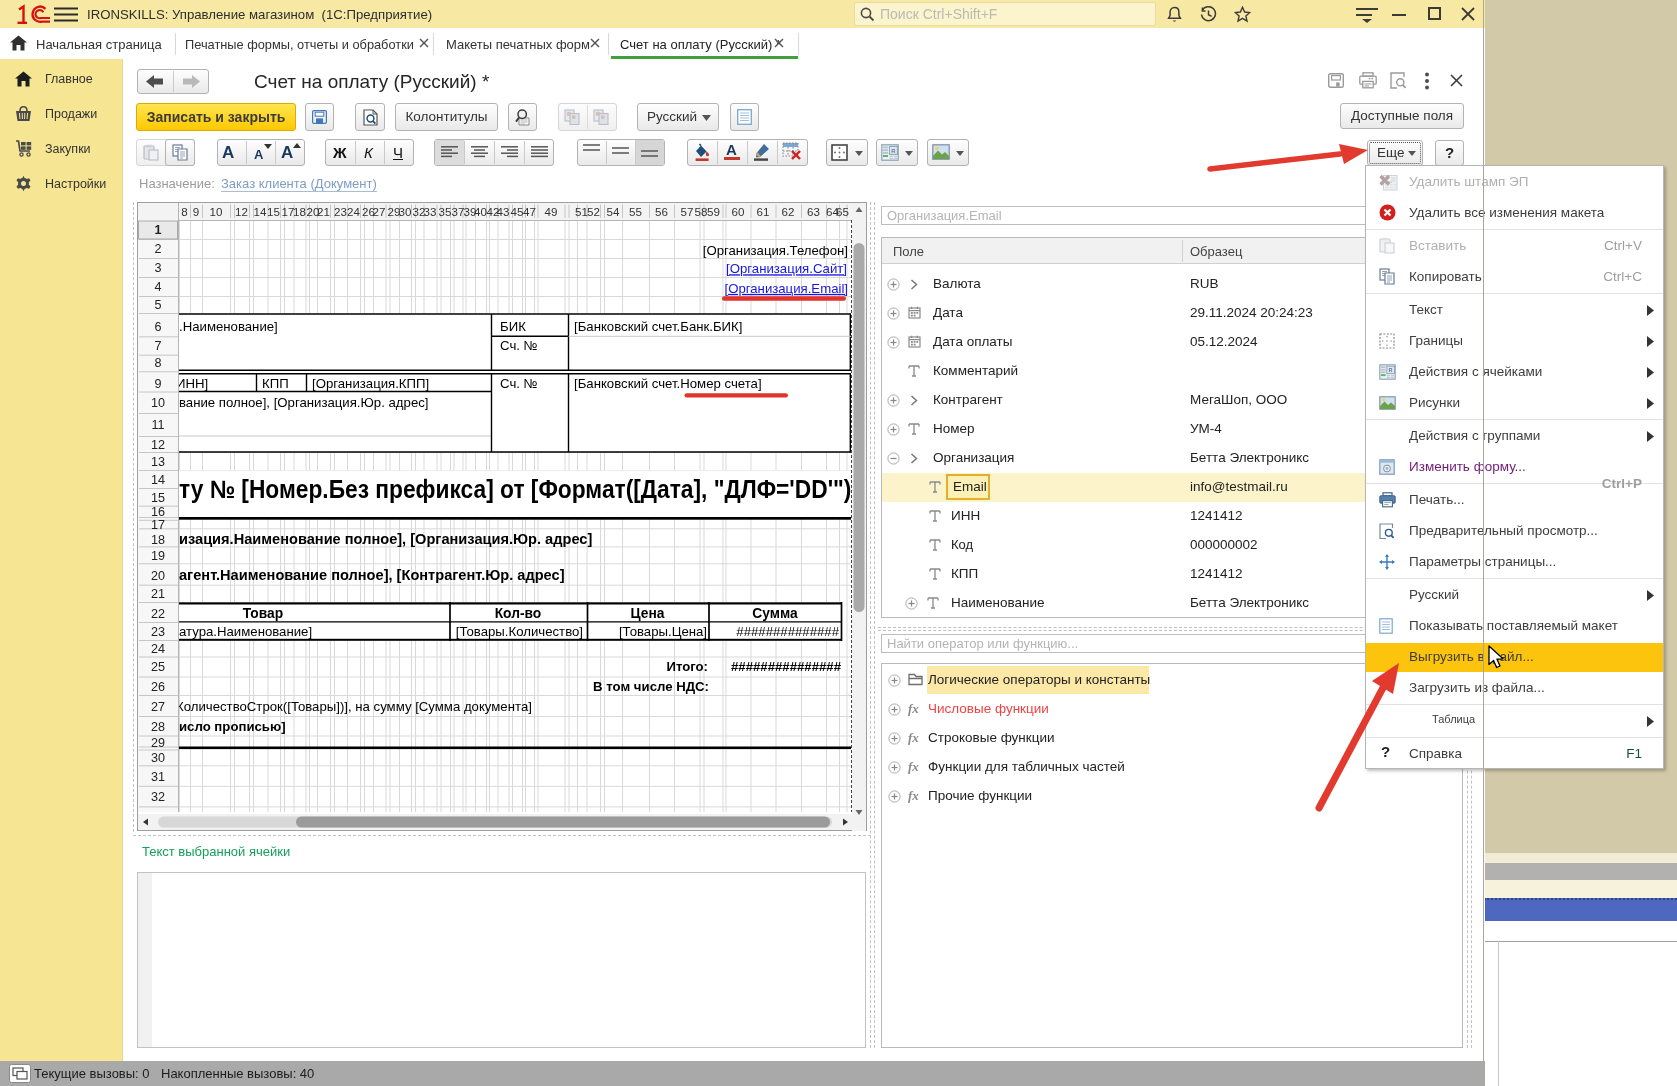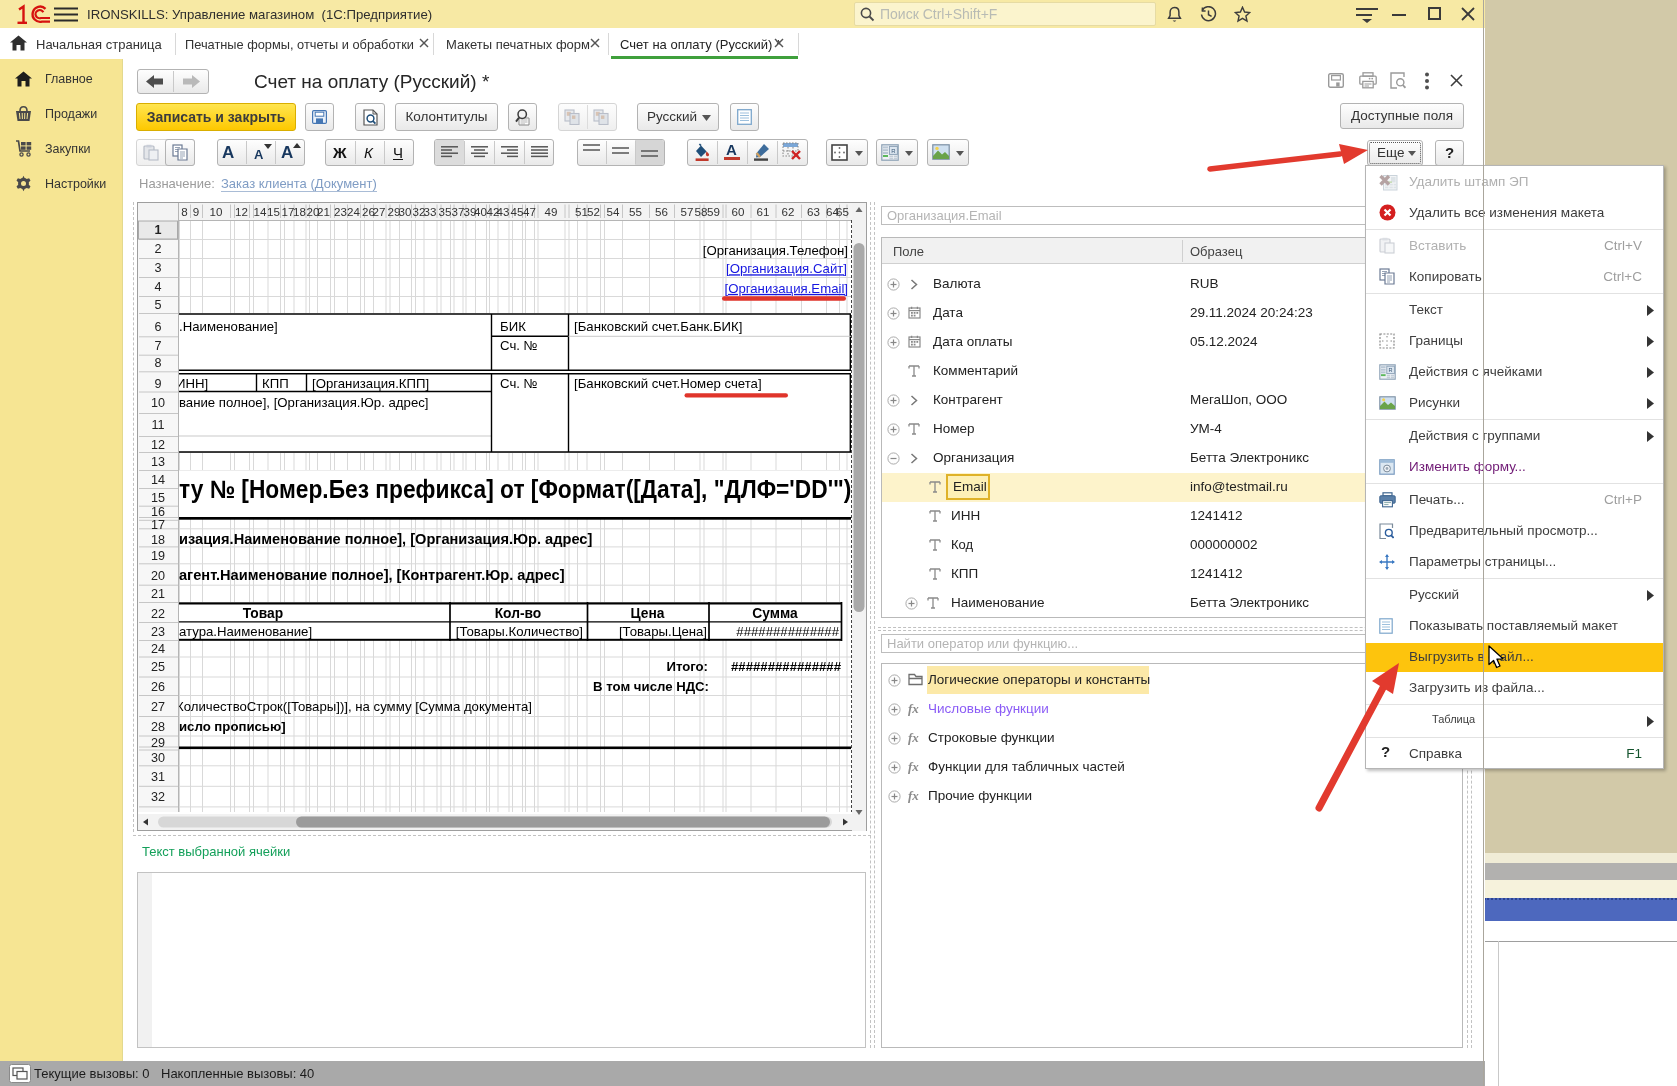--- a/index.html
+++ b/index.html
@@ -872,21 +872,21 @@
 <svg class="abs" style="left:908px;top:673px;" width="15" height="13" viewBox="0 0 15 13">
 <path d="M1 3.5 V11.5 H14 V3.5 H8 L6.5 1.5 H1 Z M1 5.5 H14" fill="none" stroke="#6f6f6f" stroke-width="1.3"></path>
   </svg>
 <div class="abs" style="left:928px;top:672px;font-size:13.5px;color:#222;">Логические операторы и константы</div>
 <svg class="abs" style="left:888px;top:703px;" width="13" height="13" viewBox="0 0 13 13">
 <circle cx="6.5" cy="6.5" r="5.6" fill="#fdfdfd" stroke="#ababab" stroke-width="1"></circle>
 <path d="M3.5 6.5 H9.5" stroke="#888" stroke-width="1.2"></path>
     <path d="M6.5 3.5 V9.5" stroke="#888" stroke-width="1.2"></path>
   </svg>
 <div class="abs" style="left:908px;top:701px;font-size:13px;font-style:italic;color:#8a8a8a;font-family:'Liberation Serif',serif;font-weight:bold;">fx</div>
-<div class="abs" style="left:928px;top:701px;font-size:13.5px;color:#8b5cf6;">Числовые функции</div>
+<div class="abs" style="left:928px;top:701px;font-size:13.5px;color:#ef4444;">Числовые функции</div>
 <svg class="abs" style="left:888px;top:732px;" width="13" height="13" viewBox="0 0 13 13">
 <circle cx="6.5" cy="6.5" r="5.6" fill="#fdfdfd" stroke="#ababab" stroke-width="1"></circle>
 <path d="M3.5 6.5 H9.5" stroke="#888" stroke-width="1.2"></path>
     <path d="M6.5 3.5 V9.5" stroke="#888" stroke-width="1.2"></path>
   </svg>
 <div class="abs" style="left:908px;top:730px;font-size:13px;font-style:italic;color:#8a8a8a;font-family:'Liberation Serif',serif;font-weight:bold;">fx</div>
 <div class="abs" style="left:928px;top:730px;font-size:13.5px;color:#222;">Строковые функции</div>
 <svg class="abs" style="left:888px;top:761px;" width="13" height="13" viewBox="0 0 13 13">
 <circle cx="6.5" cy="6.5" r="5.6" fill="#fdfdfd" stroke="#ababab" stroke-width="1"></circle>
 <path d="M3.5 6.5 H9.5" stroke="#888" stroke-width="1.2"></path>
@@ -1013,21 +1013,21 @@
   </svg>
 <div class="abs" style="left:1409px;top:459.0px;font-size:13.5px;color:#701a75;">Изменить форму...</div>
 <div class="abs" style="left:1366px;top:483.0px;width:297px;height:1px;background:#e2e2e2;"></div>
 <svg class="abs" style="left:1379px;top:492.0px;" width="17" height="16" viewBox="0 0 17 16">
 <rect x="4" y="0.8" width="9" height="3" fill="none" stroke="#3f6690" stroke-width="1.2"></rect>
 <rect x="0.8" y="3.8" width="15.4" height="7.4" rx="1" fill="#5b80a8" stroke="#3f6690" stroke-width="1"></rect>
 <rect x="3.6" y="8.6" width="9.8" height="6.2" fill="#fff" stroke="#3f6690" stroke-width="1.1"></rect>
 <path d="M5.2 10.6 H12 M5.2 12.6 H9.5" stroke="#8aa" stroke-width="1"></path>
   </svg>
 <div class="abs" style="left:1409px;top:492.0px;font-size:13.5px;color:#3d3d3d;">Печать...</div>
-<div class="abs" style="left:1560px;top:492.0px;width:82px;text-align:right;font-size:13.5px;color:#9e9e9e;">Ctrl+P</div>
+<div class="abs" style="left:1560px;top:476px;width:82px;text-align:right;font-size:13.5px;color:#9e9e9e;font-weight:bold;">Ctrl+P</div>
 <svg class="abs" style="left:1379px;top:523.0px;" width="15" height="16" viewBox="0 0 15 16">
 <path d="M13.5 5 L13.5 1 L1 1 L1 15.5 L7 15.5" fill="#fff" stroke="#7a8a9a" stroke-width="1.2"></path>
 <circle cx="9.8" cy="9.8" r="3.4" fill="none" stroke="#2a5c9c" stroke-width="1.4"></circle>
 <path d="M12.2 12.4 L14.6 15" stroke="#2a5c9c" stroke-width="1.8"></path>
   </svg>
 <div class="abs" style="left:1409px;top:523.0px;font-size:13.5px;color:#3d3d3d;">Предварительный просмотр...</div>
 <svg class="abs" style="left:1379px;top:554.0px;" width="16" height="16" viewBox="0 0 16 16">
 <g stroke="#3b79c2" stroke-width="1.4" fill="none">
       <path d="M8 1 V15 M1 8 H15"></path>
     </g>

